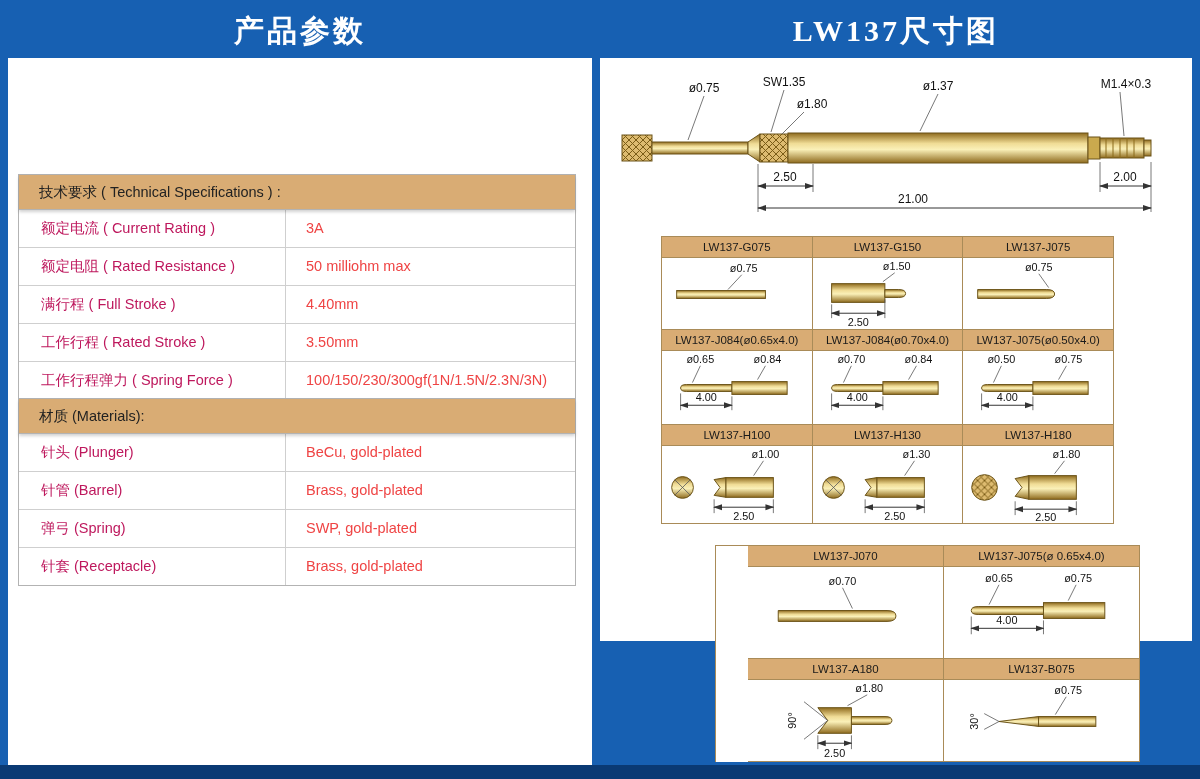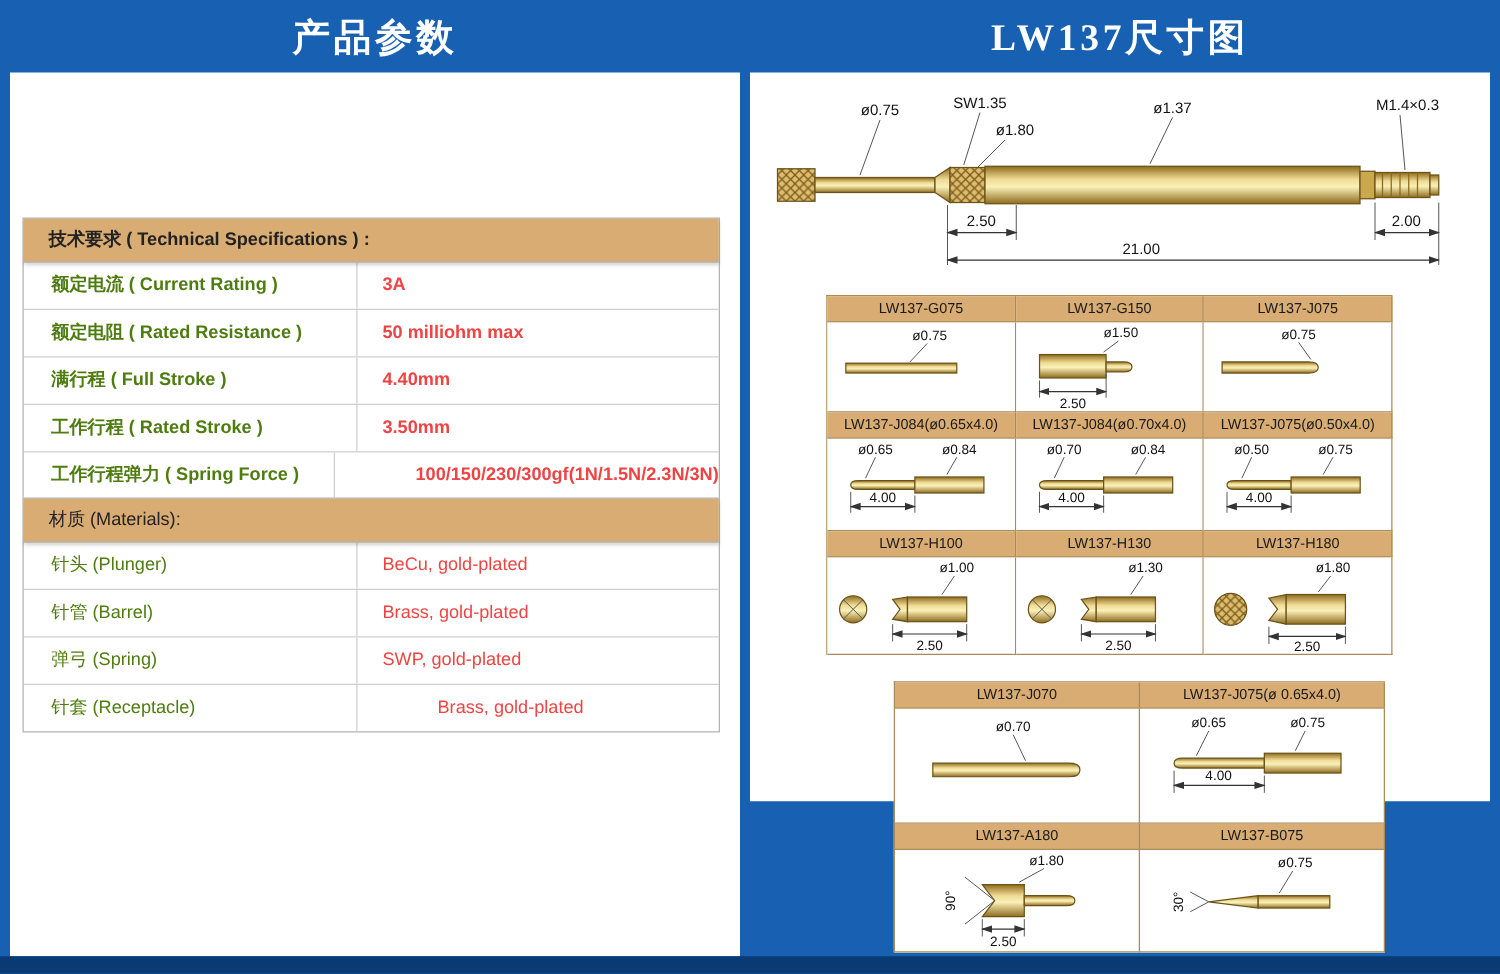--- a/index.html
+++ b/index.html
@@ -15,44 +15,44 @@
   }
   .title-left{left:8px;width:584px;}
   .title-right{left:600px;width:592px;}
   .panel{position:absolute;top:58px;background:#ffffff;}
   .panel-left{left:8px;width:584px;height:707px;}
   .panel-right{left:600px;width:592px;height:583px;}
   .bottom-strip{position:absolute;left:0;top:765px;width:1200px;height:14px;background:#0a3a74;}
 
   
   .spec-table{position:absolute;left:10px;width:556px;border:1px solid #b3b3b3;background:#fff;}
-  .table1{top:116px;font-weight:bold;}
+  .table1{top:116px;}
   .table2{top:340px;}
   .t-header{
     background:#d9ac74;height:34px;line-height:34px;padding-left:20px;
     font-size:14.5px;color:#222;border-bottom:1px solid #b3b3b3;
     box-shadow:0 2px 3px rgba(0,0,0,0.18);position:relative;z-index:1;
   }
   .t-row{display:flex;height:37px;border-bottom:1px solid #cfcfcf;}
-  .t-row:last-child{border-bottom:none;gap:44px;}
-  .t-label{width:244px;border-right:1px solid #cfcfcf;padding-left:22px;line-height:37px;font-size:14.5px;color:#4d7c0f;}
+  .t-row:last-child{border-bottom:none;}
+  .t-label{width:244px;border-right:1px solid #cfcfcf;padding-left:22px;line-height:37px;font-size:14.5px;color:#be185d;}
   .t-value{flex:1;padding-left:20px;line-height:37px;font-size:14.5px;color:#ef4444;}
 
   
   .main-drawing{position:absolute;left:8px;top:12px;width:576px;height:162px;}
   svg text{font-family:"Liberation Sans",sans-serif;font-size:11px;fill:#111;text-anchor:middle;}
   .main-drawing text{font-size:12px;}
   .el,.ld{stroke:#555;stroke-width:0.8;fill:none;}
   .dl{stroke:#333;stroke-width:1;fill:none;}
   .part{stroke:#6b5318;stroke-width:1;}
   .thr{stroke:#8a6a1a;stroke-width:1;}
 
   .grid{position:absolute;display:grid;background:#fff;border-top:1px solid #a98b58;border-left:1px solid #a98b58;}
   .grid1{left:61px;top:178px;width:452px;grid-template-columns:repeat(3,1fr);grid-template-rows:21px 72px 21px 74px 21px 78px;}
-  .grid2{left:115px;top:487px;width:392px;grid-template-columns:repeat(2,1fr);grid-template-rows:21px 92px 21px 82px;}
+  .grid2{left:115px;top:487px;width:392px;grid-template-columns:repeat(2,1fr);grid-template-rows:21px 92px 21px 82px;padding-left:32px;}
   .hcell{
     background:#d9ac74;border-right:1px solid #a98b58;border-bottom:1px solid #a98b58;
     display:flex;align-items:center;justify-content:center;
     font-size:11.5px;color:#1a1a1a;white-space:nowrap;overflow:hidden;
   }
   .dcell{border-right:1px solid #a98b58;border-bottom:1px solid #a98b58;background:#fff;}
   .dcell svg{width:100%;height:100%;display:block;}
 </style>
 </head>
 <body>

